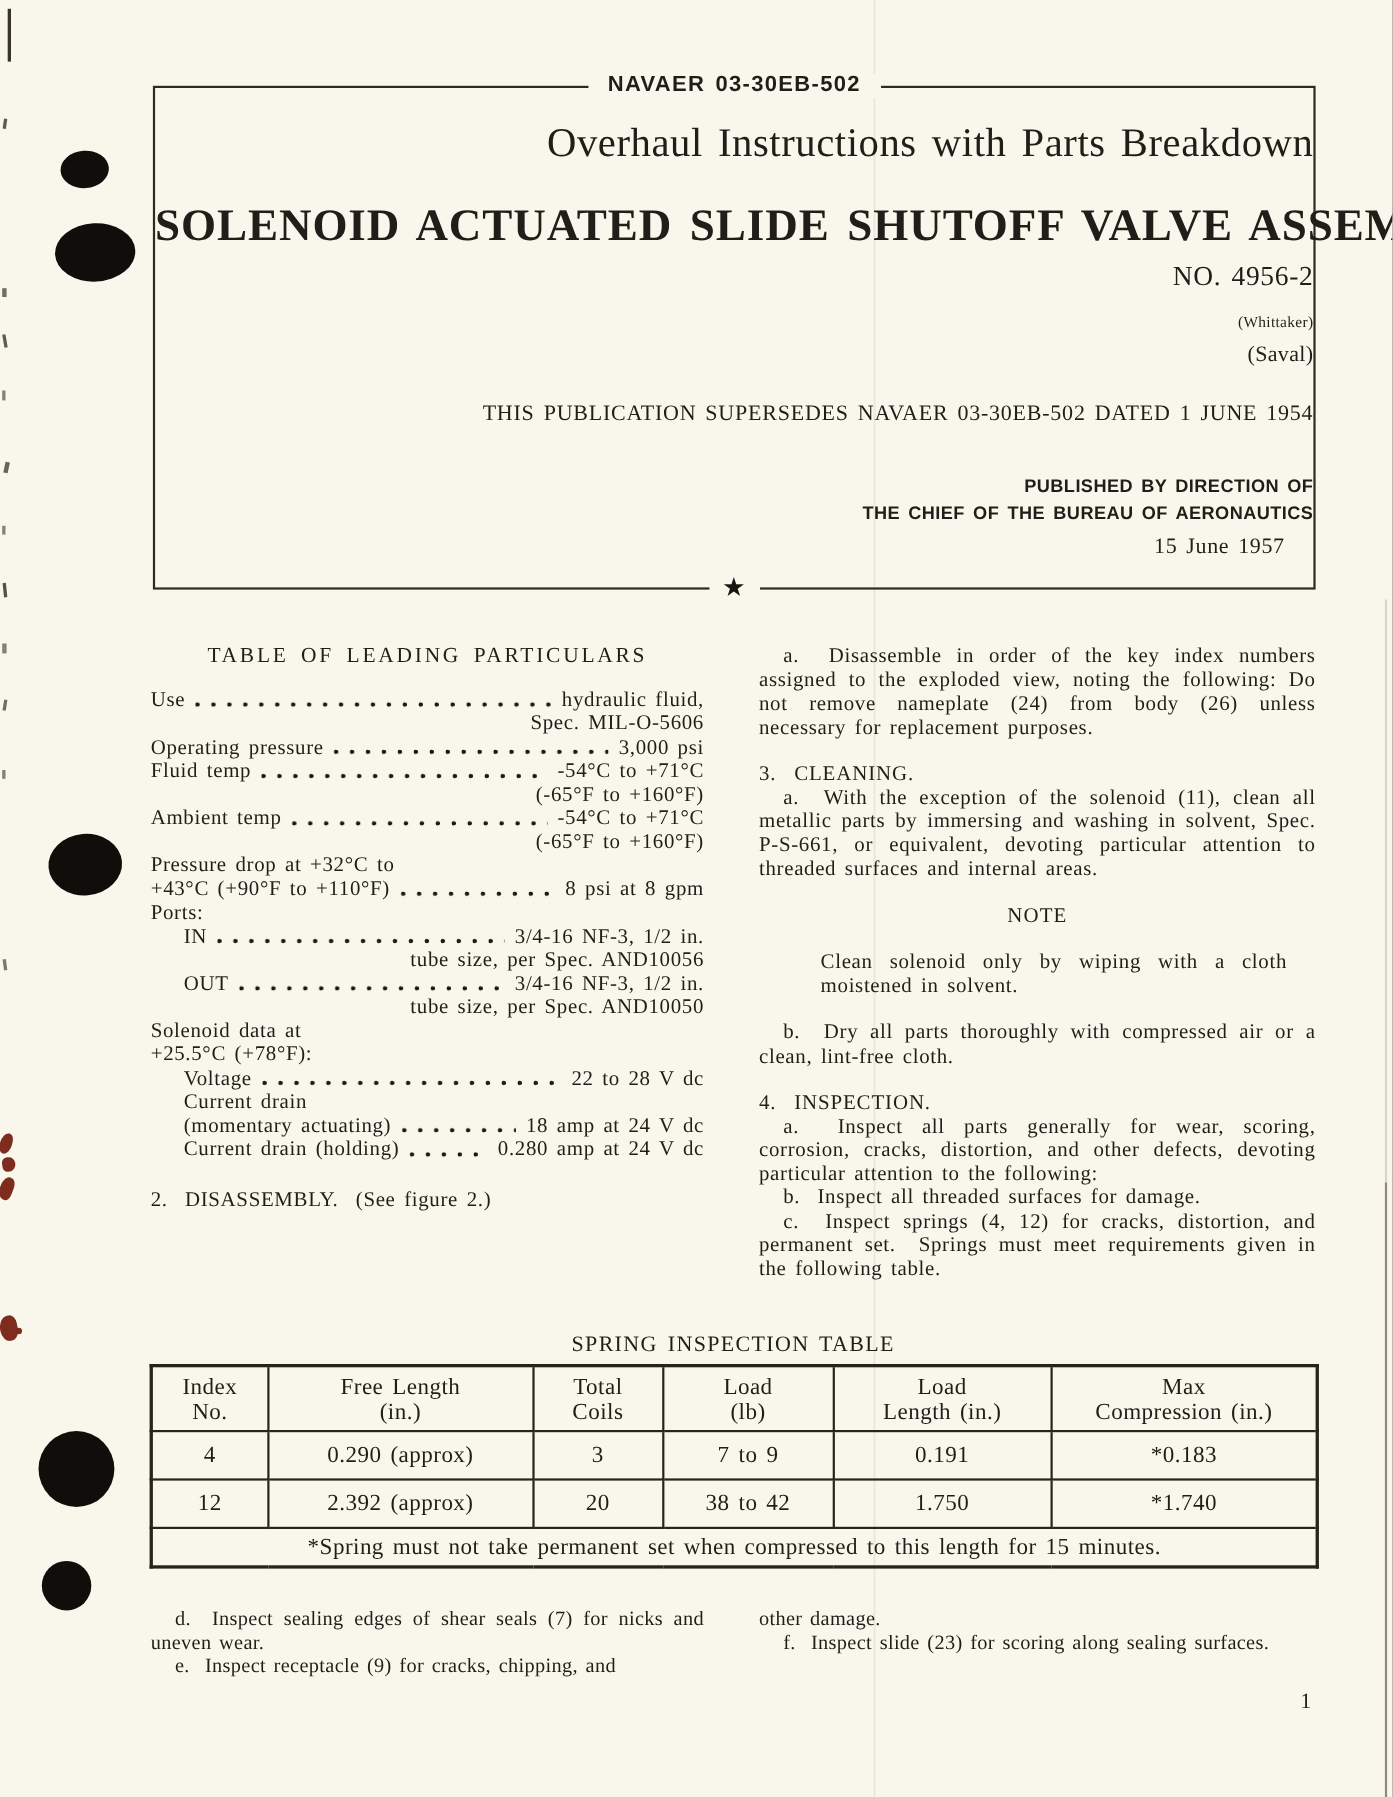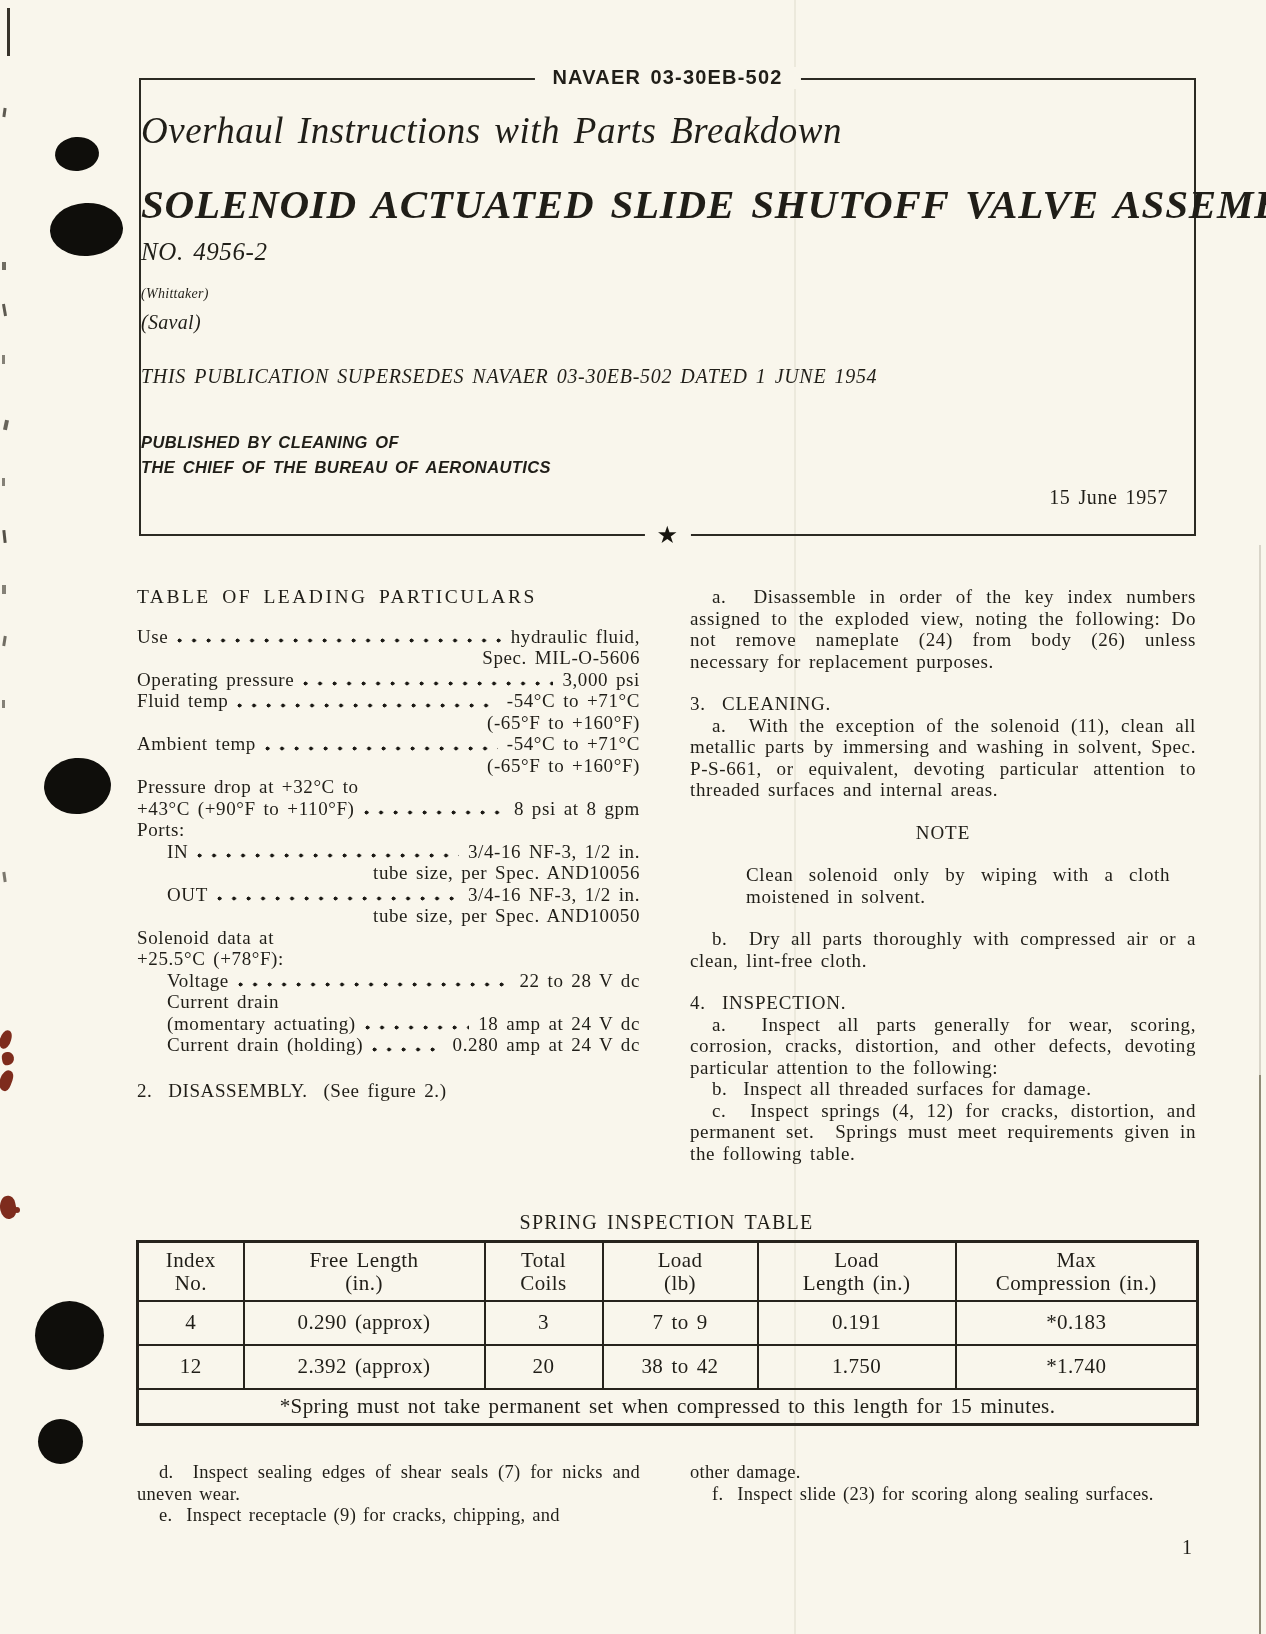--- a/index.html
+++ b/index.html
@@ -17,21 +17,21 @@
   .tick{position:absolute;background:#37332a;}
   .red{position:absolute;background:#7e2c1d;}
   .crease{position:absolute;left:794px;top:0;width:2px;height:100%;background:rgba(130,118,82,0.10);}
   .edge-line{position:absolute;left:1259px;top:1075px;width:2px;height:559px;background:rgba(72,66,42,0.6);}
   .edge-line-faint{position:absolute;left:1259px;top:545px;width:2px;height:530px;background:rgba(72,66,42,0.18);}
   
   .header-box{
     position:absolute;left:139px;top:78px;width:1057px;height:458px;
     box-sizing:border-box;border:2px solid #2c2a23;
   }
-  .hb{position:absolute;left:0;width:100%;text-align:left;white-space:nowrap;font-style:italic;}
+  .hb{position:absolute;left:0;width:100%;text-align:right;white-space:nowrap;}
   .navaer{
     position:absolute;top:-13px;left:50%;transform:translateX(-50%);
     background:#f9f6ec;padding:0 18px;
     font-family:"Liberation Sans","DejaVu Sans",sans-serif;
     font-size:20px;font-weight:700;letter-spacing:1.2px;white-space:nowrap;
   }
   .hb-t1{top:30px;font-size:37px;line-height:42px;letter-spacing:0.5px;word-spacing:4px;}
   .hb-t2{top:114px;font-size:41px;font-weight:700;letter-spacing:0.8px;word-spacing:5px;}
   .hb-no{top:161px;font-size:25px;}
   .hb-m1{top:203px;font-size:14px;letter-spacing:0.3px;}
@@ -41,21 +41,21 @@
   .hb-pub1{top:352px;}
   .hb-pub2{top:377px;}
   .hb-date{position:absolute;top:407px;right:26px;font-size:20px;white-space:nowrap;}
   .hb-star{
     position:absolute;bottom:-15px;left:50%;transform:translateX(-50%);
     background:#f9f6ec;padding:0 12px;font-size:24px;line-height:28px;color:#17150f;
   }
   
   .col-left{position:absolute;left:137px;top:586px;width:503px;}
   .col-right{position:absolute;left:690px;top:586px;width:506px;}
-  .lp-heading{margin:0 0 18px 0;text-align:left;font-size:19.5px;font-weight:400;letter-spacing:2.5px;word-spacing:4px;}
+  .lp-heading{margin:0 0 18px 0;text-align:center;font-size:19.5px;font-weight:400;letter-spacing:2.5px;word-spacing:4px;}
   .p-row{display:flex;line-height:21.5px;}
   .p-row.right{justify-content:flex-end;}
   .p-row.ind{padding-left:30px;}
   .p-label,.p-value{white-space:nowrap;}
   .dots{
     flex:1 1 auto;align-self:flex-end;height:5px;margin:0 9px 4px 9px;
     background-image:radial-gradient(circle at 2.5px 2.5px,#1b1914 1.8px,rgba(0,0,0,0) 2.2px);
     background-size:14.5px 5px;background-repeat:repeat-x;
   }
   .after-item{margin:24px 0 0 0;}
@@ -124,21 +124,21 @@
   <div class="edge-line"></div>
 
   <div class="header-box">
     <div class="navaer">NAVAER 03-30EB-502</div>
     <div class="hb hb-t1">Overhaul Instructions with Parts Breakdown</div>
     <div class="hb hb-t2">SOLENOID ACTUATED SLIDE SHUTOFF VALVE ASSEMBLY</div>
     <div class="hb hb-no">NO. 4956-2</div>
     <div class="hb hb-m1">(Whittaker)</div>
     <div class="hb hb-m2">(Saval)</div>
     <div class="hb hb-sup">THIS PUBLICATION SUPERSEDES NAVAER 03-30EB-502 DATED 1 JUNE 1954</div>
-    <div class="hb hb-pub hb-pub1">PUBLISHED BY CLEANING OF</div>
+    <div class="hb hb-pub hb-pub1">PUBLISHED BY DIRECTION OF</div>
     <div class="hb hb-pub hb-pub2">THE CHIEF OF THE BUREAU OF AERONAUTICS</div>
     <div class="hb-date">15 June 1957</div>
     <div class="hb-star">★</div>
   </div>
 
   <div class="col-left">
     <h3 class="lp-heading">TABLE OF LEADING PARTICULARS</h3>
     <div id="particulars">
         <div class="p-row">
           <span class="p-label">Use</span>

